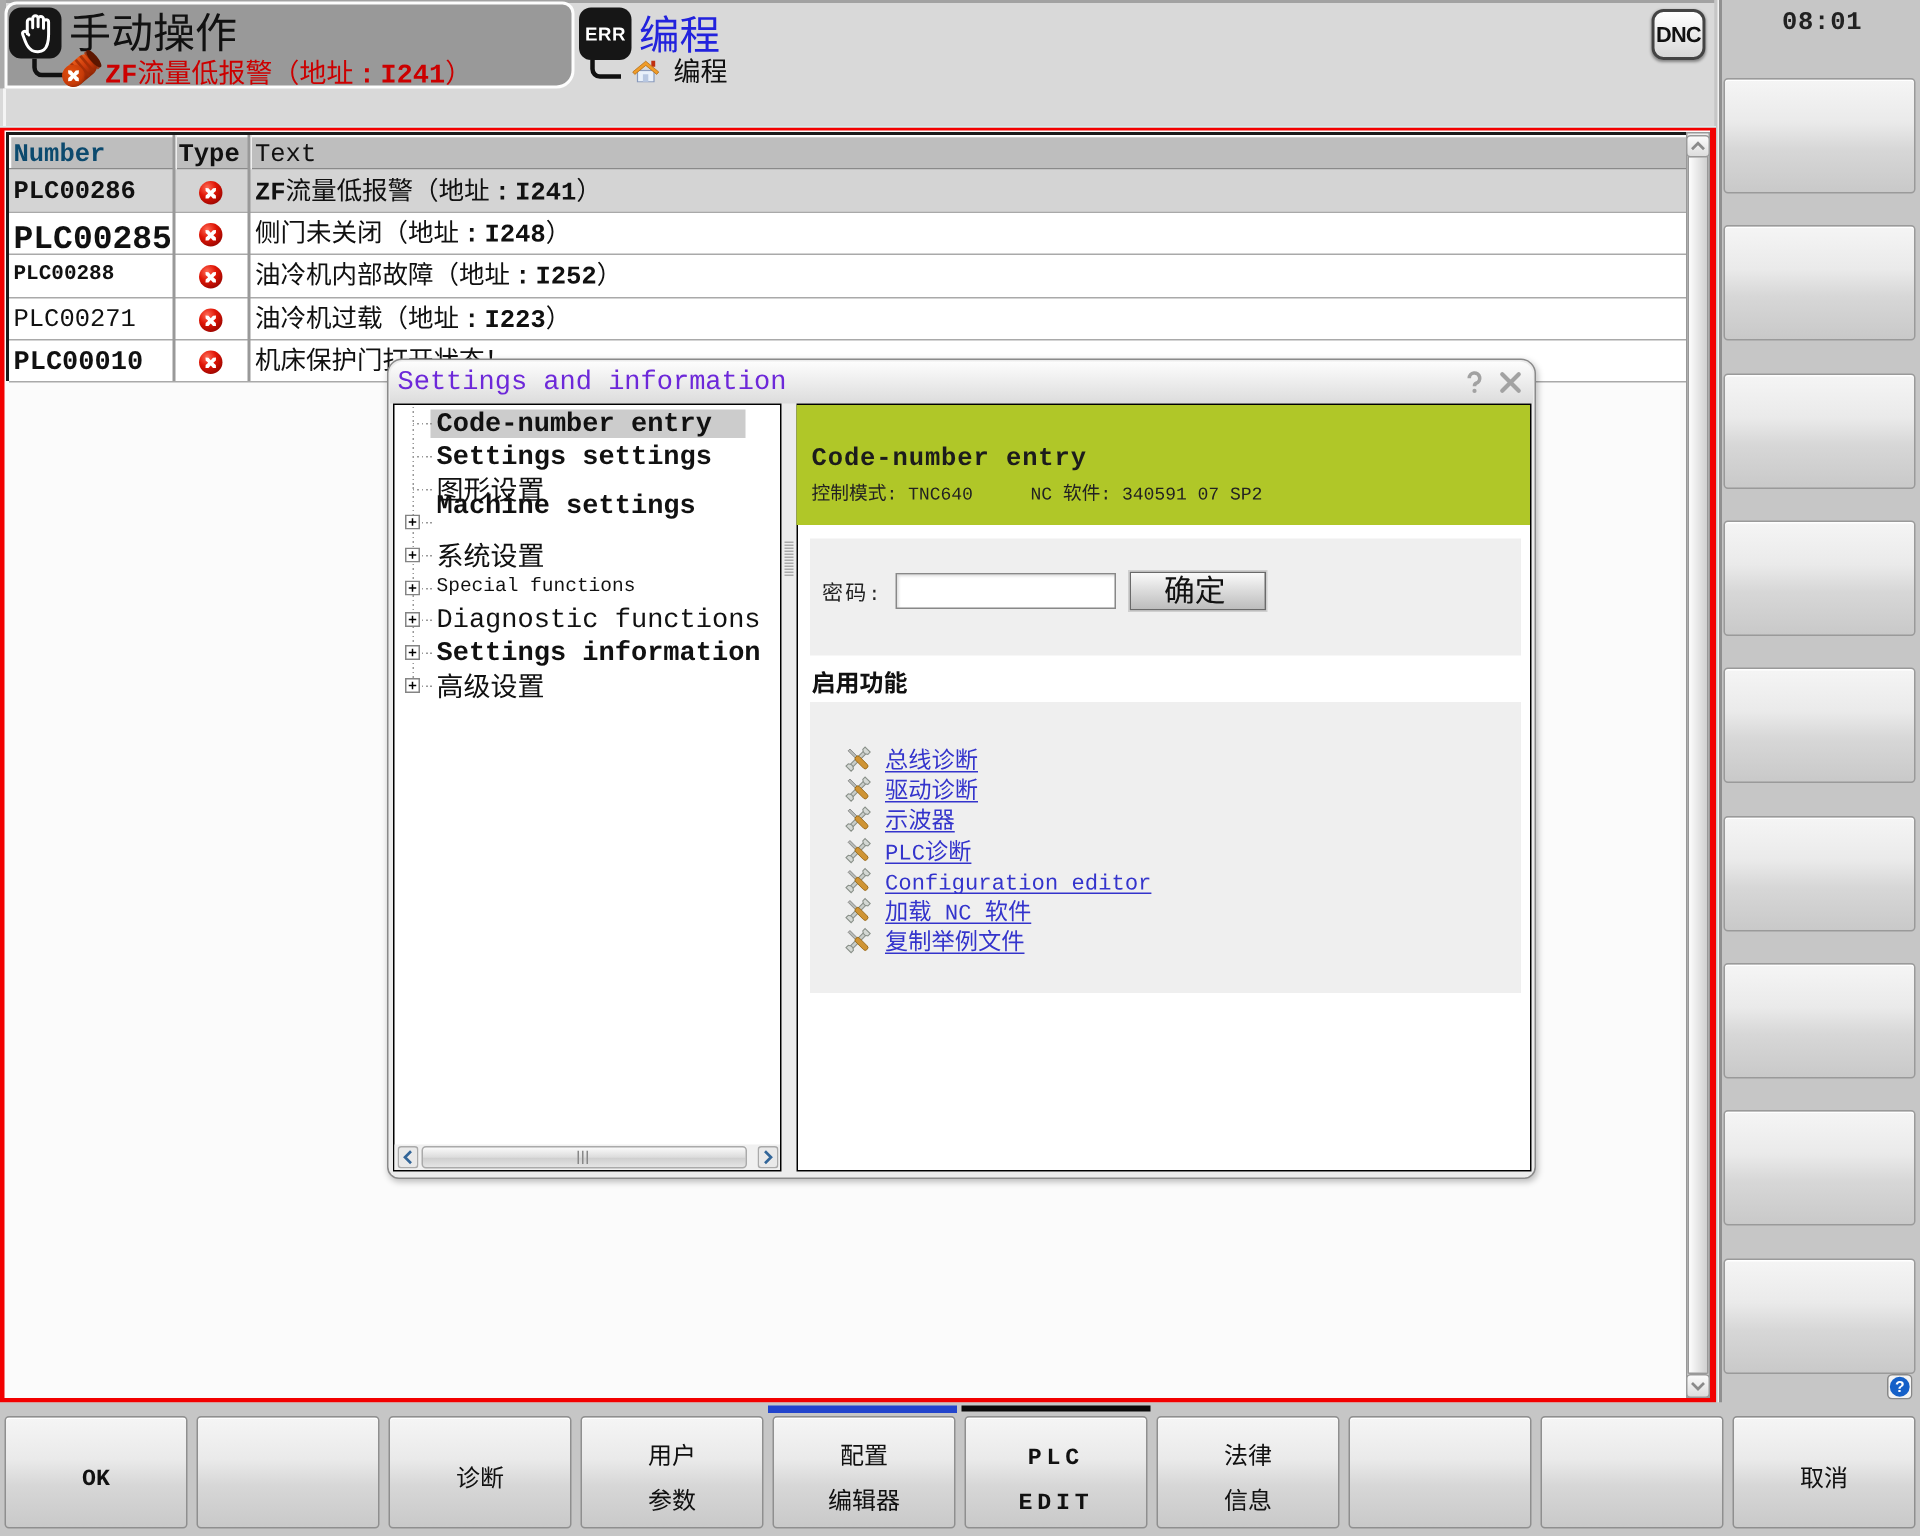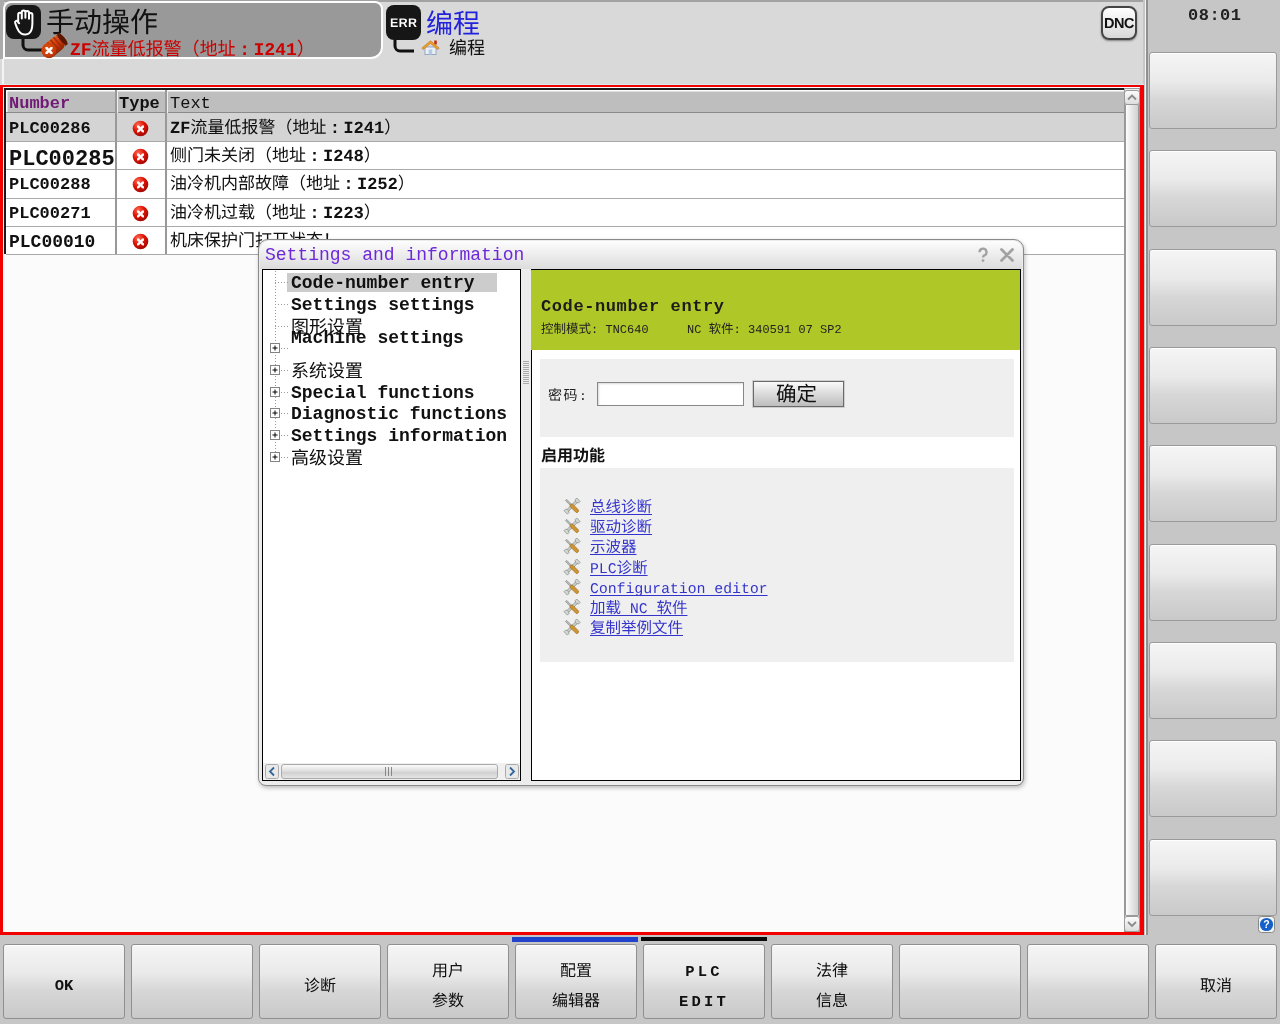--- a/index.html
+++ b/index.html
@@ -132,21 +132,21 @@
 <div style="position:absolute;left:5.5px;top:113px;width:1118px;height:28px;background:#d4d4d4"></div>
 <div style="position:absolute;left:5.5px;top:141px;width:1118px;height:1px;background:#a9a9a9"></div>
 <div style="position:absolute;left:5.5px;top:169px;width:1118px;height:1px;background:#a9a9a9"></div>
 <div style="position:absolute;left:5.5px;top:198px;width:1118px;height:1px;background:#a9a9a9"></div>
 <div style="position:absolute;left:5.5px;top:226px;width:1118px;height:1px;background:#a9a9a9"></div>
 <div style="position:absolute;left:5.5px;top:254px;width:1118px;height:1px;background:#a9a9a9"></div>
 <div style="position:absolute;left:115px;top:89.5px;width:1.5px;height:164px;background:#999"></div>
 <div style="position:absolute;left:116.5px;top:89.5px;width:1px;height:23.5px;background:#eee"></div>
 <div style="position:absolute;left:165px;top:89.5px;width:1.5px;height:164px;background:#999"></div>
 <div style="position:absolute;left:166.5px;top:89.5px;width:1px;height:23.5px;background:#eee"></div>
-<div class="mono" style="left:9px;top:93.5px;font-size:17px;font-weight:bold;color:#701a75">Number</div>
+<div class="mono" style="left:9px;top:93.5px;font-size:17px;font-weight:bold;color:#0c4a6e">Number</div>
 <div class="mono" style="left:119px;top:93.5px;font-size:17px;font-weight:bold;color:#111">Type</div>
 <div class="mono" style="left:170px;top:93.5px;font-size:17px;font-weight:normal;color:#111">Text</div>
 <div class="mono" style="left:9px;top:119px;font-size:17px;font-weight:bold;color:#111">PLC00286</div>
 <svg style="position:absolute;left:131.5px;top:119.5px" width="17" height="17" viewBox="0 0 17 17">
 <defs>
       <radialGradient id="rs140128" cx="0.35" cy="0.28" r="0.85">
  <stop offset="0" stop-color="#ff6a55"></stop>
         <stop offset="0.45" stop-color="#e01505"></stop>
         <stop offset="1" stop-color="#8f0300"></stop>
       </radialGradient>
@@ -193,21 +193,21 @@
     <use href="#g11" transform="translate(85.0,17) scale(0.017)"></use>
     <use href="#g12" transform="translate(102.0,17) scale(0.017)"></use>
     <use href="#g13" transform="translate(119.0,17) scale(0.017)"></use>
     <use href="#g14" transform="translate(139.4,17) scale(0.017)"></use>
     <use href="#g15" transform="translate(153.0,17) scale(0.017)"></use>
     <use href="#g16" transform="translate(163.2,17) scale(0.017)"></use>
     <use href="#g17" transform="translate(173.4,17) scale(0.017)"></use>
     <use href="#g32" transform="translate(183.6,17) scale(0.017)"></use>
     <use href="#g19" transform="translate(193.8,17) scale(0.017)"></use>
   </svg>
-<div class="mono" style="left:9px;top:175px;font-size:17px;font-weight:bold;color:#111">PLC00288</div>
+<div class="mono" style="left:9px;top:175px;font-size:14px;font-weight:bold;color:#111">PLC00288</div>
 <svg style="position:absolute;left:131.5px;top:175.5px" width="17" height="17" viewBox="0 0 17 17">
 <defs>
       <radialGradient id="rs140184" cx="0.35" cy="0.28" r="0.85">
  <stop offset="0" stop-color="#ff6a55"></stop>
         <stop offset="0.45" stop-color="#e01505"></stop>
         <stop offset="1" stop-color="#8f0300"></stop>
       </radialGradient>
     </defs>
 <circle cx="8.5" cy="8.5" r="7.8" fill="url(#rs140184)"></circle>
 <path d="M5.0 5.4 l2.0 0.1 L8.5 7.2 l1.5-1.7 l2.0-0.1 l-0.1 2.0 L10.2 8.9 l1.7 1.5 l0.1 2.0 l-2.0-0.1 L8.5 10.6 L7.0 12.3 l-2.0 0.1 l0.1-2.0 l1.7-1.5 L5.1 7.4 z" fill="#fff"></path>
@@ -223,21 +223,21 @@
     <use href="#g11" transform="translate(119.0,17) scale(0.017)"></use>
     <use href="#g12" transform="translate(136.0,17) scale(0.017)"></use>
     <use href="#g13" transform="translate(153.0,17) scale(0.017)"></use>
     <use href="#g14" transform="translate(173.4,17) scale(0.017)"></use>
     <use href="#g15" transform="translate(187.0,17) scale(0.017)"></use>
     <use href="#g16" transform="translate(197.2,17) scale(0.017)"></use>
     <use href="#g40" transform="translate(207.4,17) scale(0.017)"></use>
     <use href="#g16" transform="translate(217.6,17) scale(0.017)"></use>
     <use href="#g19" transform="translate(227.8,17) scale(0.017)"></use>
   </svg>
-<div class="mono" style="left:9px;top:204px;font-size:17px;font-weight:bold;color:#111">PLC00271</div>
+<div class="mono" style="left:9px;top:204px;font-size:17px;font-weight:normal;color:#111">PLC00271</div>
 <svg style="position:absolute;left:131.5px;top:204.5px" width="17" height="17" viewBox="0 0 17 17">
 <defs>
       <radialGradient id="rs140213" cx="0.35" cy="0.28" r="0.85">
  <stop offset="0" stop-color="#ff6a55"></stop>
         <stop offset="0.45" stop-color="#e01505"></stop>
         <stop offset="1" stop-color="#8f0300"></stop>
       </radialGradient>
     </defs>
 <circle cx="8.5" cy="8.5" r="7.8" fill="url(#rs140213)"></circle>
 <path d="M5.0 5.4 l2.0 0.1 L8.5 7.2 l1.5-1.7 l2.0-0.1 l-0.1 2.0 L10.2 8.9 l1.7 1.5 l0.1 2.0 l-2.0-0.1 L8.5 10.6 L7.0 12.3 l-2.0 0.1 l0.1-2.0 l1.7-1.5 L5.1 7.4 z" fill="#fff"></path>
@@ -372,29 +372,29 @@
       <use href="#g54" transform="translate(36.0,18) scale(0.018)"></use>
       <use href="#g55" transform="translate(54.0,18) scale(0.018)"></use>
     </svg>
 <div style="position:absolute;left:16px;top:152px;width:13px;height:1px;
 background:repeating-linear-gradient(90deg,#999 0,#999 1px,transparent 1px,transparent 3px)"></div>
 <svg style="position:absolute;left:11px;top:147px" width="10" height="10" viewBox="0 0 10 10">
 <rect x="0.5" y="0.5" width="9" height="9" fill="#fff" stroke="#848484"></rect>
 <line x1="2.5" y1="5" x2="7.5" y2="5" stroke="#000"></line>
       <line x1="5" y1="2.5" x2="5" y2="7.5" stroke="#000"></line>
     </svg>
-<div class="mono" style="left:32px;top:143px;font-size:18px;font-weight:bold;color:#111">Special functions</div>
+<div class="mono" style="left:32px;top:143px;font-size:13px;font-weight:normal;color:#111">Special functions</div>
 <div style="position:absolute;left:16px;top:173px;width:13px;height:1px;
 background:repeating-linear-gradient(90deg,#999 0,#999 1px,transparent 1px,transparent 3px)"></div>
 <svg style="position:absolute;left:11px;top:168px" width="10" height="10" viewBox="0 0 10 10">
 <rect x="0.5" y="0.5" width="9" height="9" fill="#fff" stroke="#848484"></rect>
 <line x1="2.5" y1="5" x2="7.5" y2="5" stroke="#000"></line>
       <line x1="5" y1="2.5" x2="5" y2="7.5" stroke="#000"></line>
     </svg>
-<div class="mono" style="left:32px;top:164px;font-size:18px;font-weight:bold;color:#111">Diagnostic functions</div>
+<div class="mono" style="left:32px;top:164px;font-size:18px;font-weight:normal;color:#111">Diagnostic functions</div>
 <div style="position:absolute;left:16px;top:195px;width:13px;height:1px;
 background:repeating-linear-gradient(90deg,#999 0,#999 1px,transparent 1px,transparent 3px)"></div>
 <svg style="position:absolute;left:11px;top:190px" width="10" height="10" viewBox="0 0 10 10">
 <rect x="0.5" y="0.5" width="9" height="9" fill="#fff" stroke="#848484"></rect>
 <line x1="2.5" y1="5" x2="7.5" y2="5" stroke="#000"></line>
       <line x1="5" y1="2.5" x2="5" y2="7.5" stroke="#000"></line>
     </svg>
 <div class="mono" style="left:32px;top:186px;font-size:18px;font-weight:bold;color:#111">Settings information</div>
 <div style="position:absolute;left:16px;top:217px;width:13px;height:1px;
 background:repeating-linear-gradient(90deg,#999 0,#999 1px,transparent 1px,transparent 3px)"></div>

